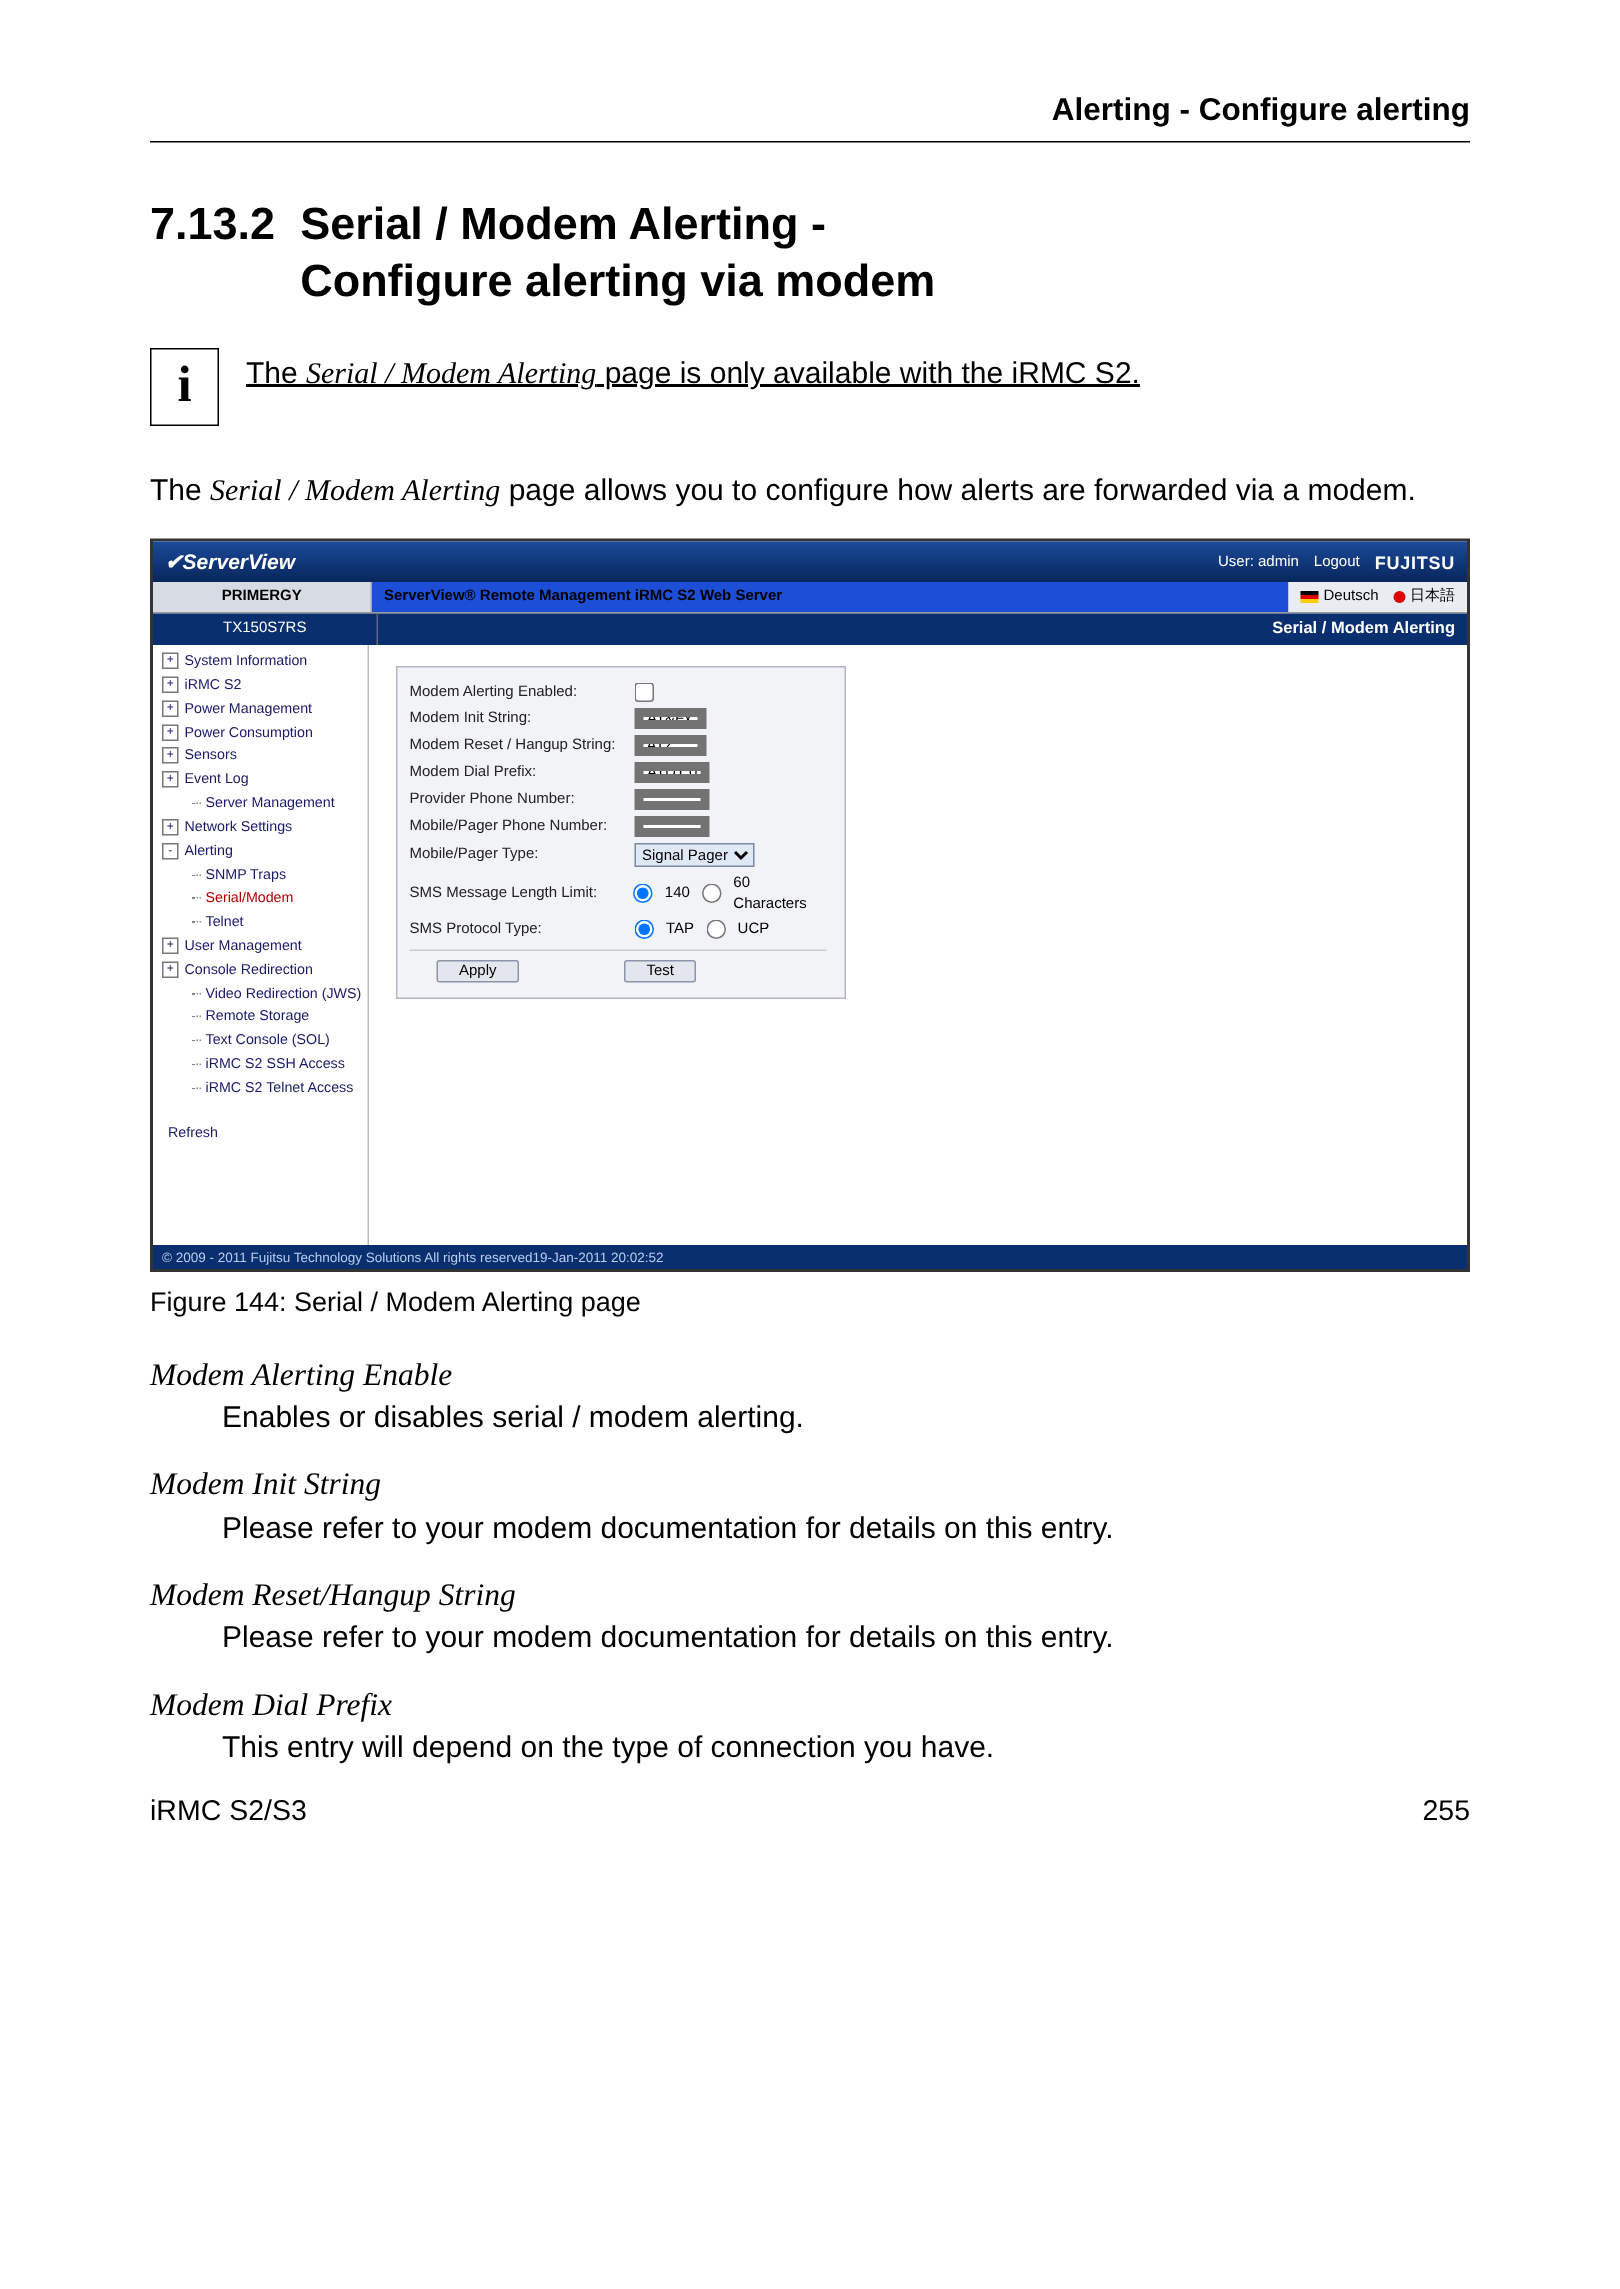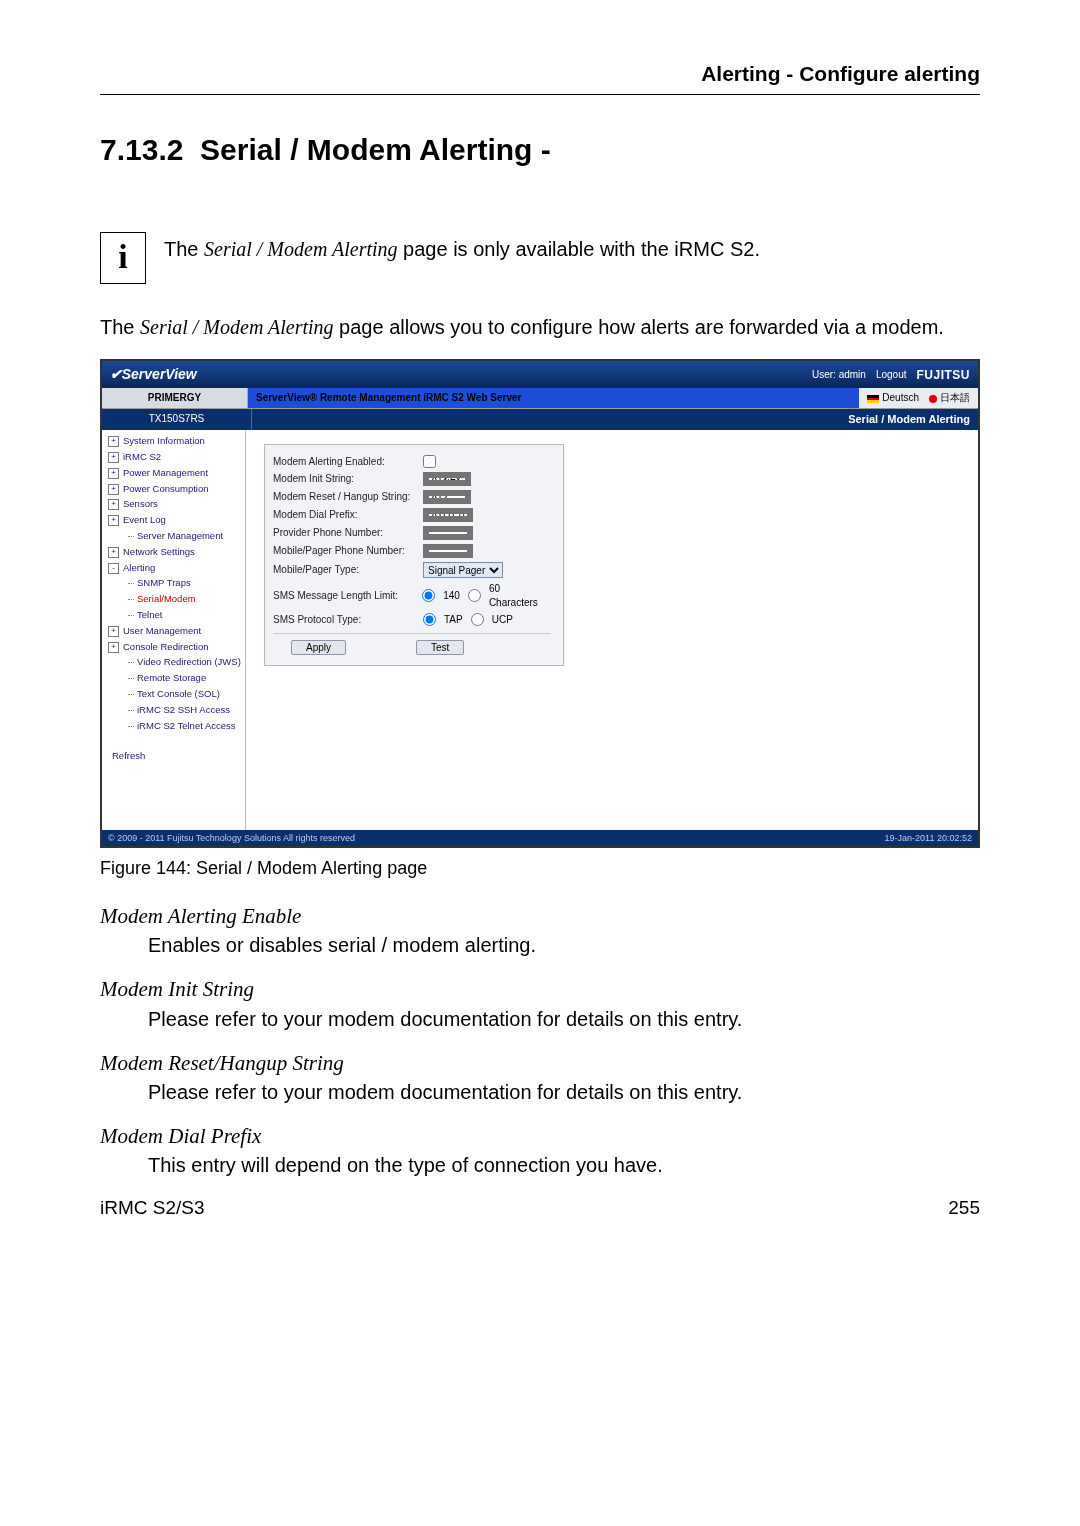--- a/index.html
+++ b/index.html
@@ -39,21 +39,21 @@
     border: 1.5px solid #000;
     display: flex;
     align-items: center;
     justify-content: center;
     font-family: Georgia, 'Times New Roman', serif;
     font-weight: bold;
     font-size: 34px;
     flex-shrink: 0;
     padding-bottom:2px;
   }
-  .info-text { padding-top: 4px; }
+  .info-text { padding-top: 4px; text-decoration: underline; }
   .italic-serif { font-family: 'Times New Roman', Times, serif; font-style: italic; }
   .para { margin-bottom: 18px; }
 
   
   .app-window {
     border: 2px solid #333;
     width: 100%;
     font-size: 10.5px;
     color: #000;
     background: #fff;
@@ -205,21 +205,21 @@
     padding: 1px 14px;
     background: #e4e6ee;
     border: 1px solid #8a94aa;
     border-radius:2px;
   }
   .app-footer {
     background: #0a2f6e;
     color: #b8cdef;
     font-size: 9px;
     display: flex;
-    justify-content: space-between;
+    justify-content: flex-start;
     padding: 2px 6px;
   }
 
   .figure-caption {
     font-size: 18px;
     margin: 8px 0 22px 0;
   }
 
   .def-term {
     font-family: 'Times New Roman', Times, serif;
@@ -239,21 +239,21 @@
     font-size: 19px;
   }
 </style>
 </head>
 <body>
 
 <div class="header-right">Alerting - Configure alerting</div>
 
 <h2 class="section-heading">
   <span>7.13.2</span>&nbsp;&nbsp;<span>Serial / Modem Alerting -</span><br>
-  <span style="visibility:hidden">7.13.2</span>&nbsp;&nbsp;
+  <span style="visibility:hidden">7.13.2</span>&nbsp;&nbsp;<span>Configure alerting via modem</span>
 </h2>
 
 <div class="info-row">
   <div class="info-icon">i</div>
   <div class="info-text">
     <span>The </span><span class="italic-serif">Serial / Modem Alerting</span><span> page is only available with the iRMC S2.</span>
   </div>
 </div>
 
 <p class="para">

